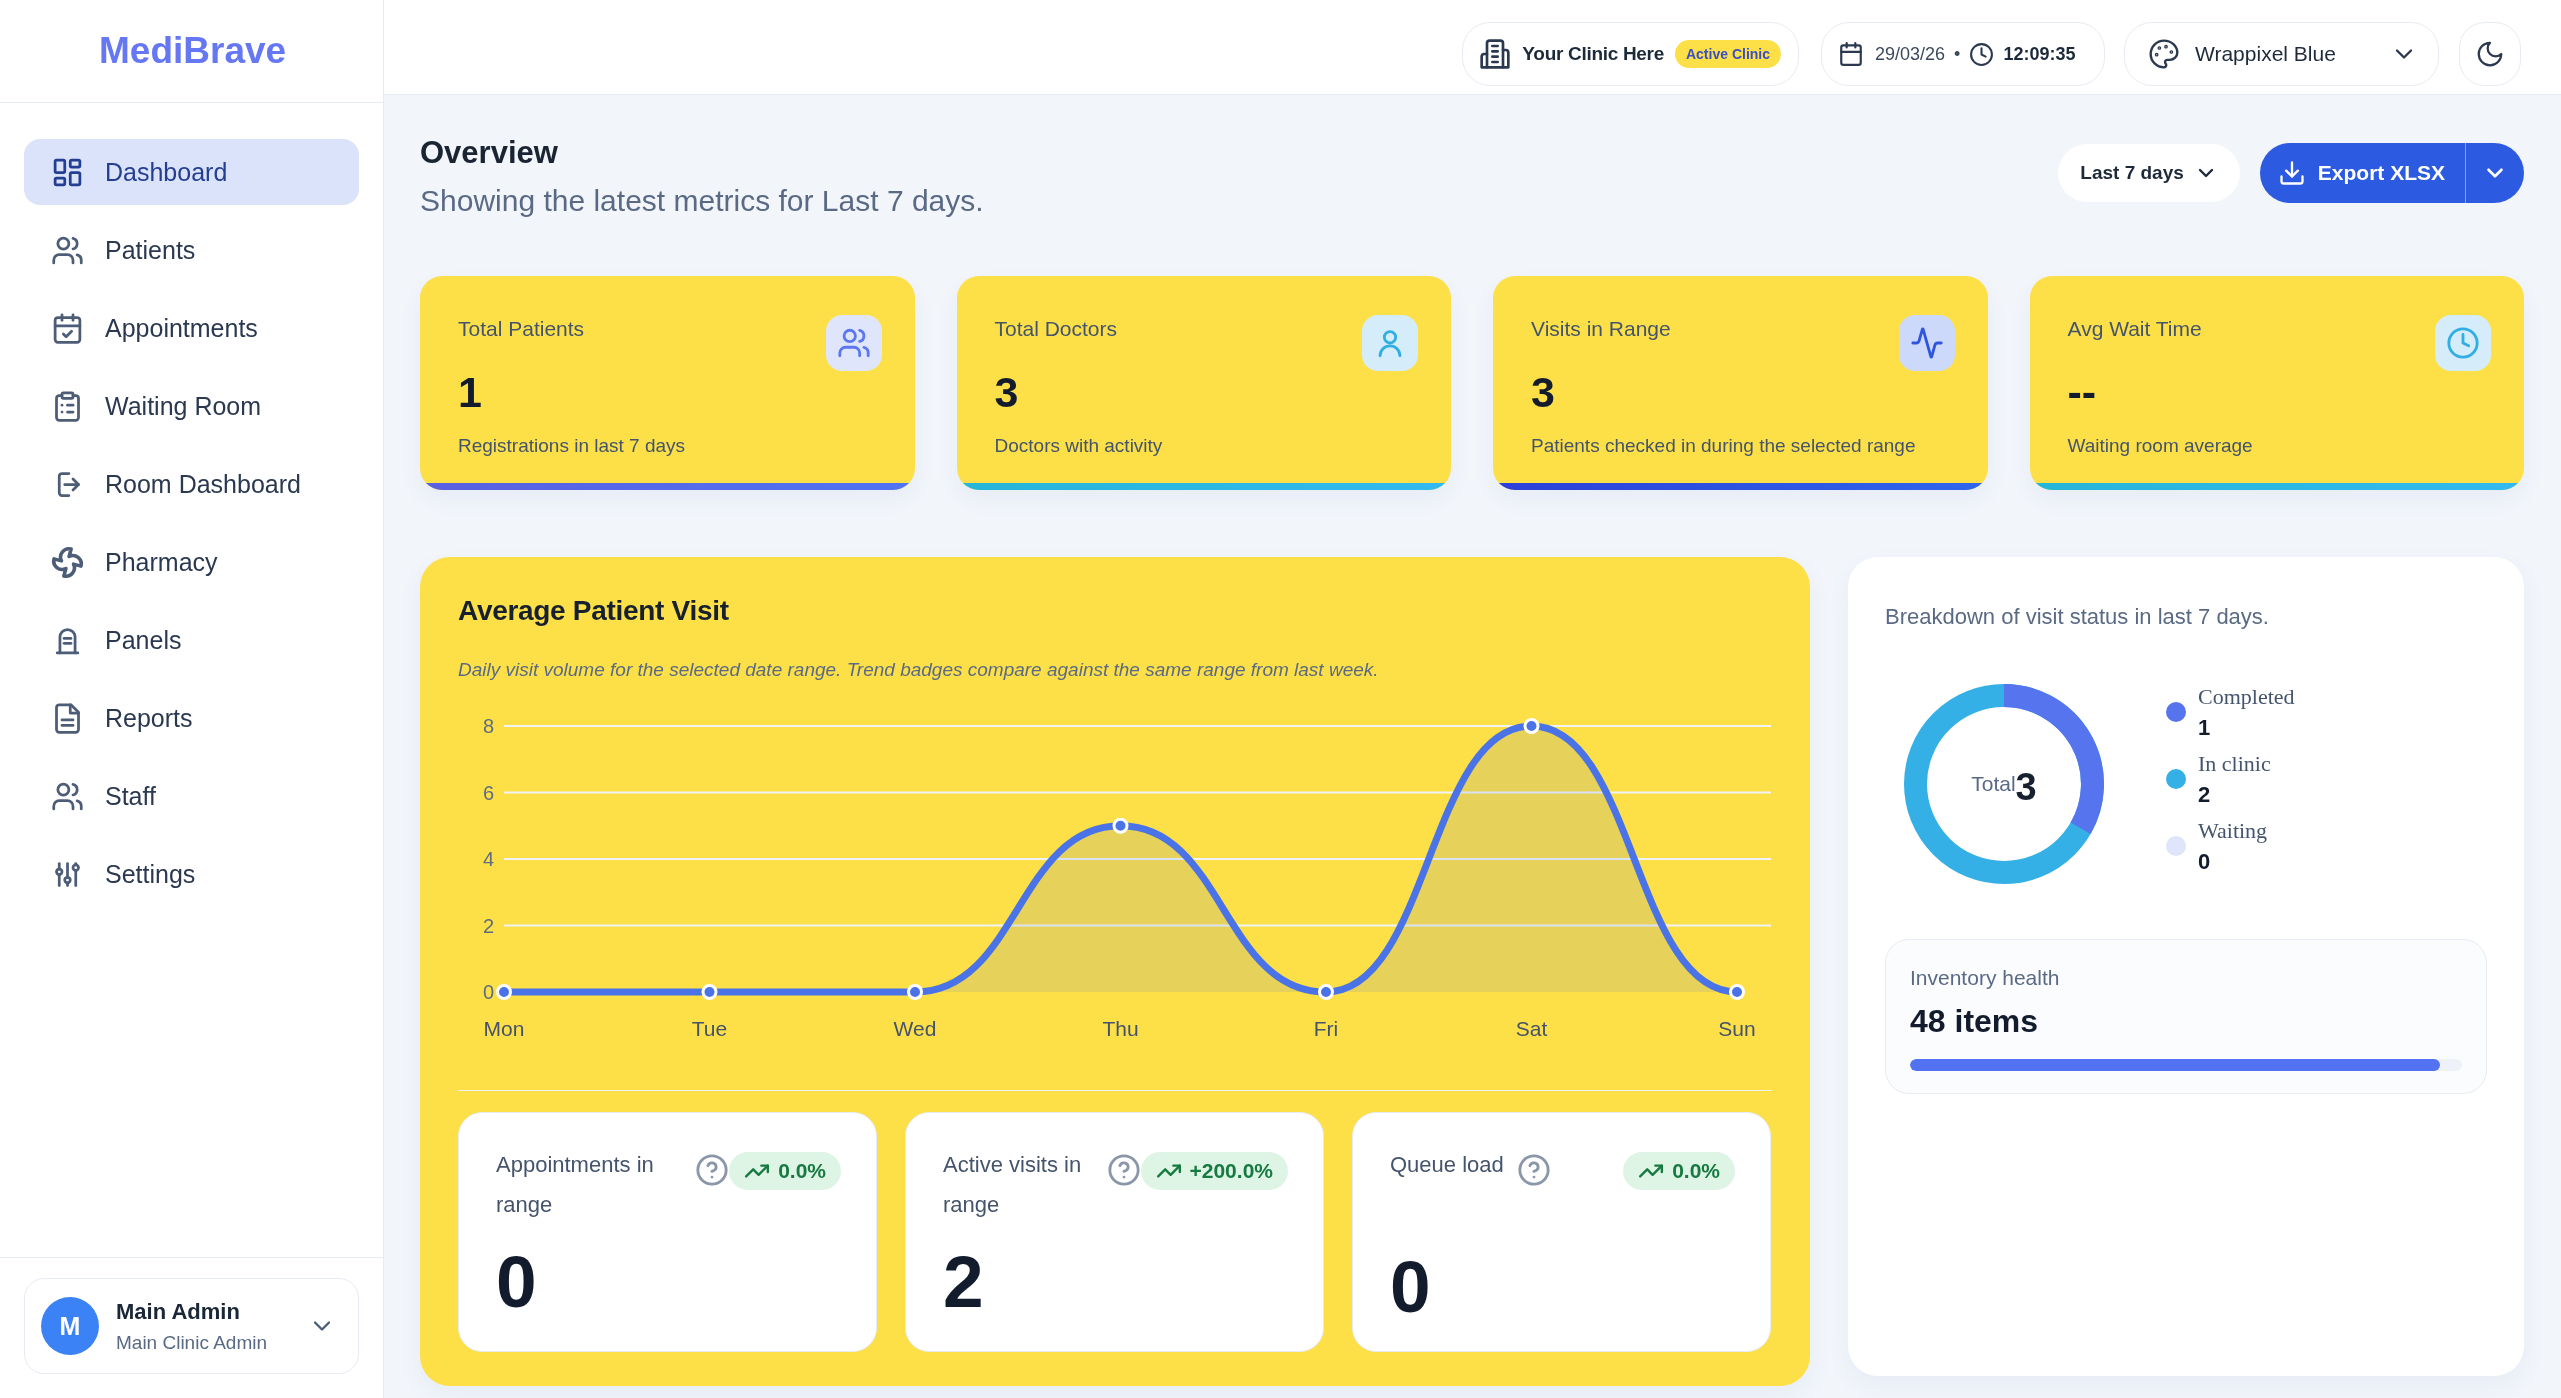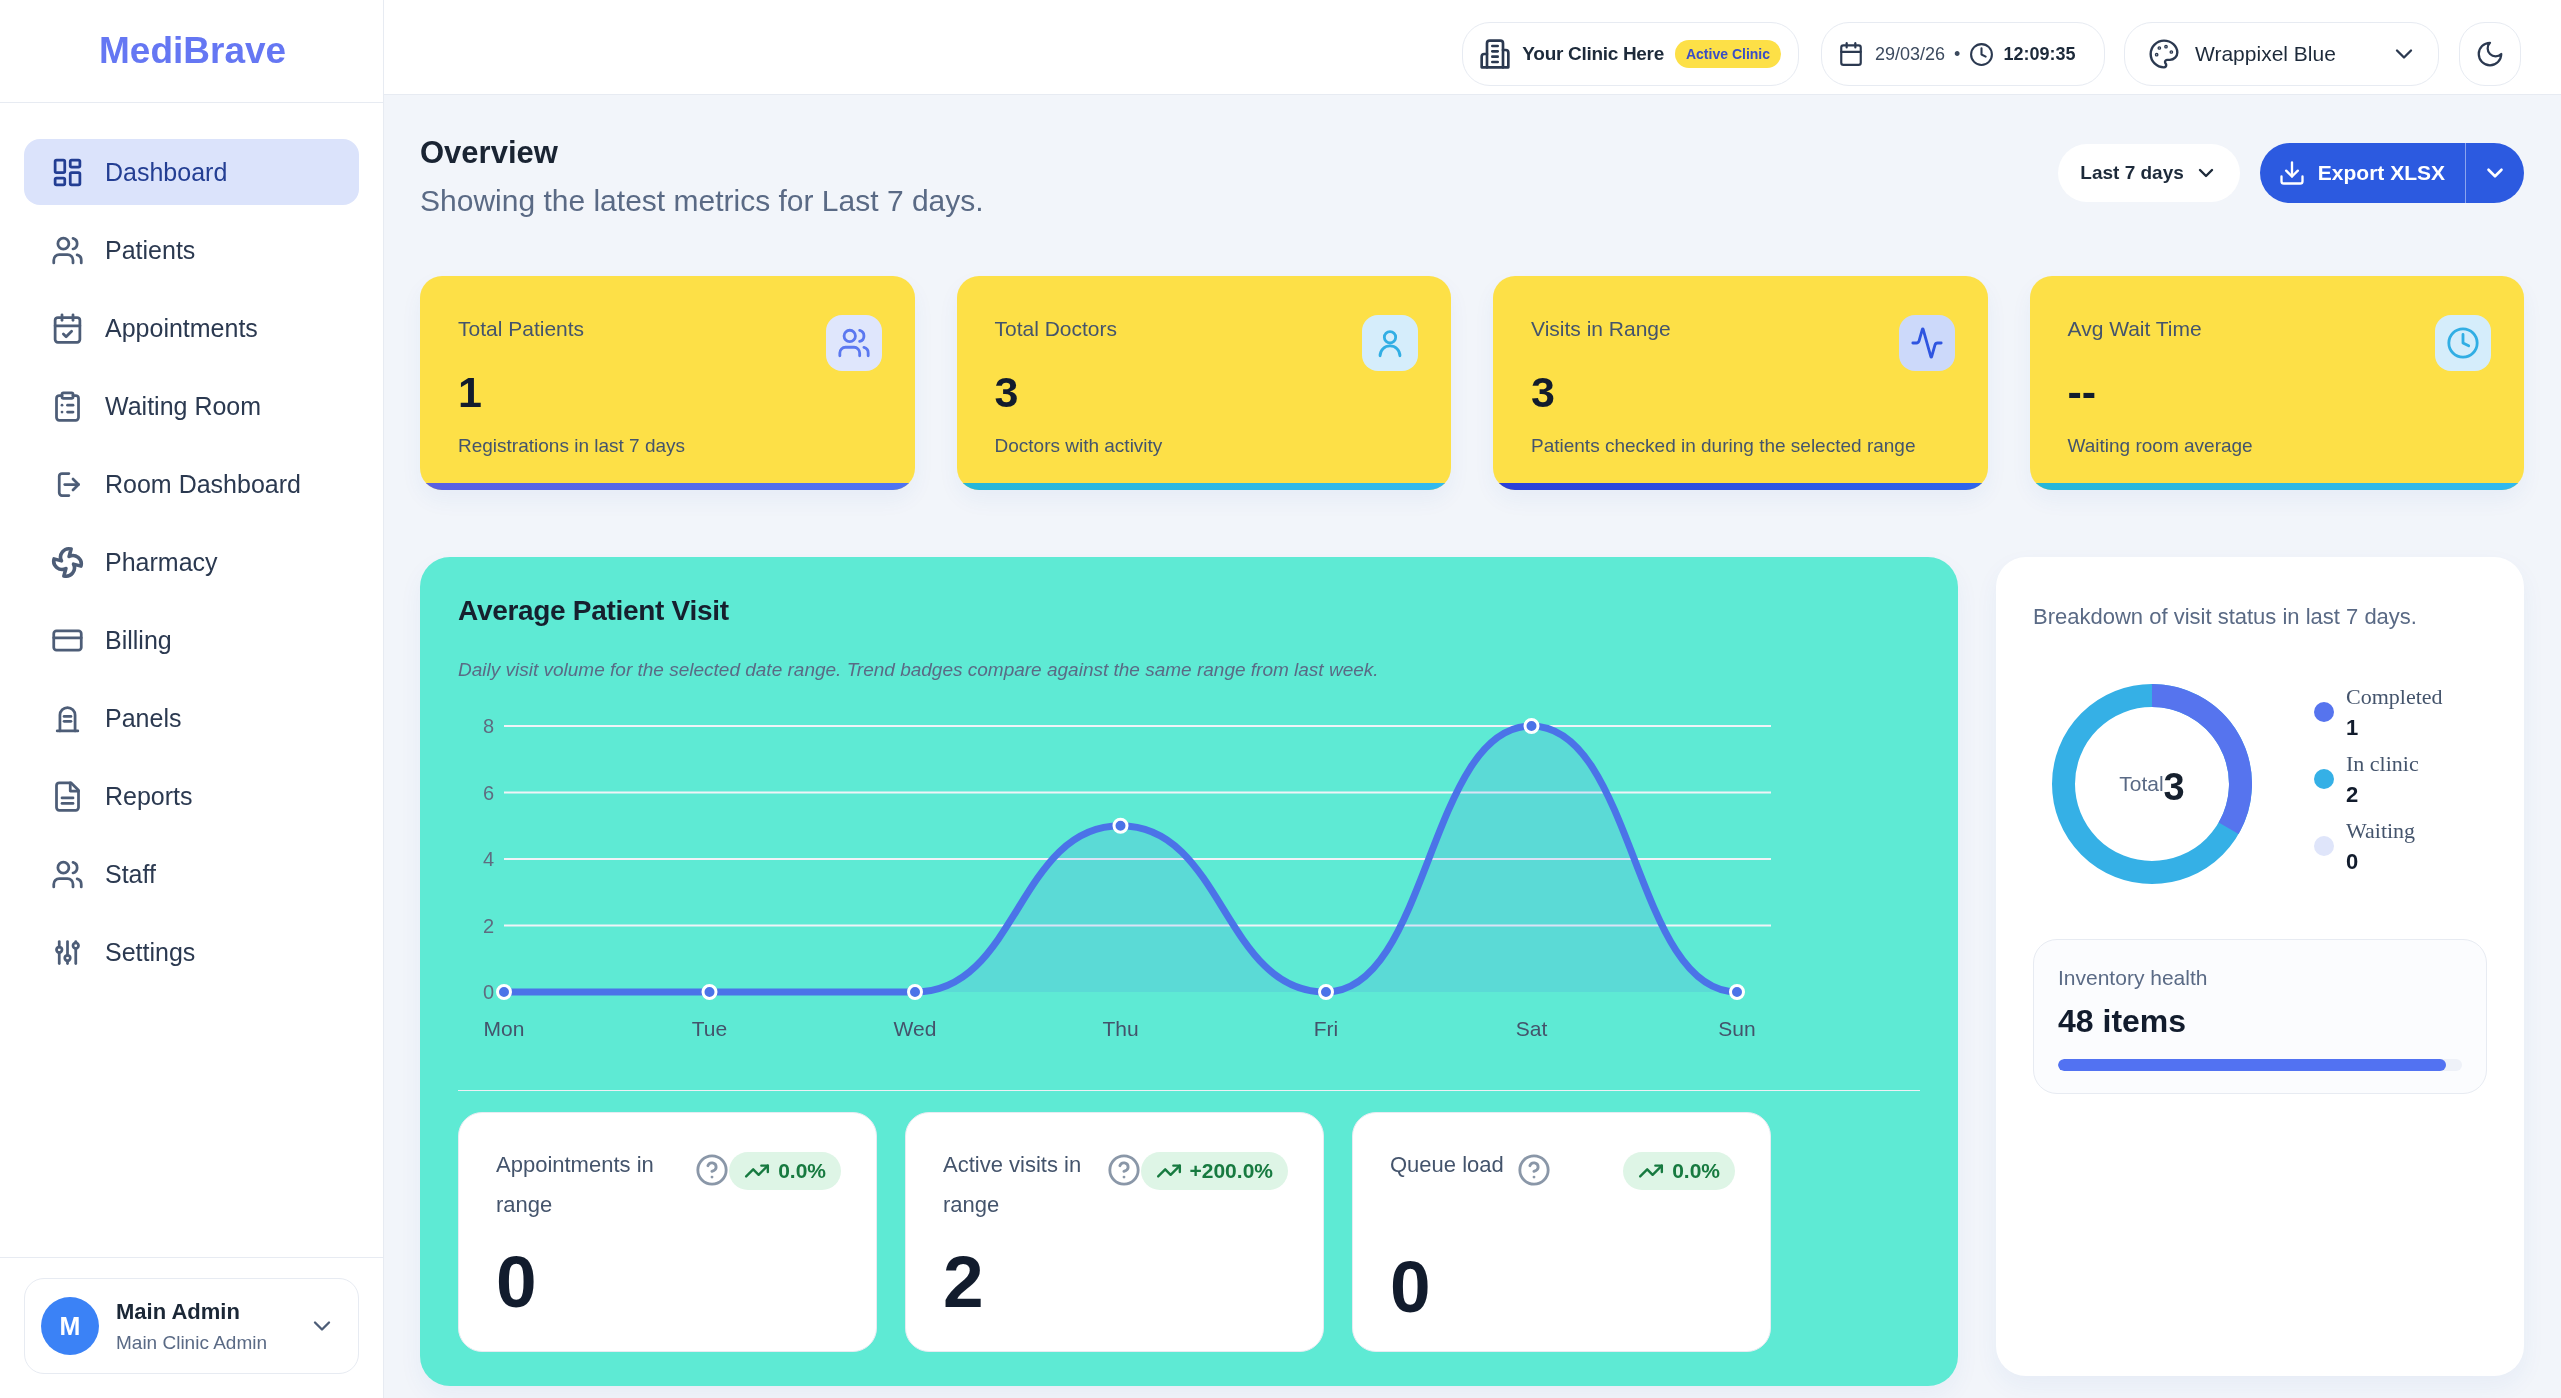--- a/index.html
+++ b/index.html
@@ -66,21 +66,21 @@
 .stat .bar { position:absolute; left:0; right:0; bottom:0; height:7px; }
 .tile.lav { background:#dfe6fc; } .tile.lav svg { stroke:#5b78f0; }
 .tile.cy { background:#d5edfb; } .tile.cy svg { stroke:#31aee4; }
 .tile.lav2 { background:#ccd9fa; } .tile.lav2 svg { stroke:#2f55e0; }
 .bar1 { background:linear-gradient(90deg,#5a5fe0,#4f74f2); }
 .bar2 { background:linear-gradient(90deg,#26b6d8,#33b9ee); }
 .bar3 { background:linear-gradient(90deg,#2b3fd8,#2f66ec); }
 
 
 .bottom { display:flex; gap:38px; margin-top:67px; align-items:flex-start; }
-.chart-card { width:1538px; background:#5eead4; border-radius:30px; padding:38px 38px 34px 38px; box-shadow:0 10px 24px rgba(37,83,185,.055); }
+.chart-card { width:1390px; background:#fde047; border-radius:30px; padding:38px 38px 34px 38px; box-shadow:0 10px 24px rgba(37,83,185,.055); }
 .chart-card h2 { font-size:28px; font-weight:700; color:#16202e; letter-spacing:-0.3px; }
 .chart-card .sub { font-size:19px; color:#5a6a85; margin-top:32px; white-space:nowrap;font-style:italic; }
 .chart-wrap { margin-top:9px; }
 .chart-div { border-top:1px solid #edf0f5; margin-top:0px; }
 .subcards { display:flex; gap:28px; margin-top:21px; }
 .subcard { width:419px; height:240px; border:1px solid #e7ebf2; border-radius:24px; background:#fff; padding:32px 35px 0 37px; }
 .subcard .r1 { display:flex; align-items:flex-start; }
 .subcard .st { font-size:22px; color:#44546c; line-height:40px; max-width:200px; }
 .subcard .q { margin-left:13px; margin-top:8px; flex:none; }
 .gbadge { margin-left:auto; background:#def5e6; color:#177a40; height:38px; border-radius:19px; display:flex; align-items:center; padding:0 15px; font-size:21px; font-weight:700; flex:none; margin-top:7px; }
@@ -162,27 +162,20 @@
           <path d="M10 12h10"></path>
           <path d="m16 8 4 4-4 4"></path>
         </svg>
       <span>Room Dashboard</span>
     </div>
     <div class="nav-item">
       <svg viewBox="0 0 24 24" fill="none" stroke-width="2.6" stroke-linecap="round" stroke-linejoin="round">
           <path d="M10.827 16.379a6.082 6.082 0 0 1-8.618-7.002l5.412 1.45a6.082 6.082 0 0 1 7.002-8.618l-1.45 5.412a6.082 6.082 0 0 1 8.618 7.002l-5.412-1.45a6.082 6.082 0 0 1-7.002 8.618l1.45-5.412Z"></path>
         </svg>
       <span>Pharmacy</span>
-    </div>
-    <div class="nav-item">
-      <svg viewBox="0 0 24 24" fill="none" stroke-width="2" stroke-linecap="round" stroke-linejoin="round">
-          <rect x="2" y="5" width="20" height="14" rx="2"></rect>
-          <path d="M2 10h20"></path>
-        </svg>
-      <span>Billing</span>
     </div>
     <div class="nav-item">
       <svg viewBox="0 0 24 24" fill="none" stroke-width="2" stroke-linecap="round" stroke-linejoin="round">
           <path d="M6.5 21V9.5a5.5 5.5 0 0 1 11 0V21"></path>
           <path d="M4.5 21h15"></path>
           <path d="M9.5 10.5h5"></path>
           <path d="M9.5 14h5"></path>
         </svg>
       <span>Panels</span>
     </div>

